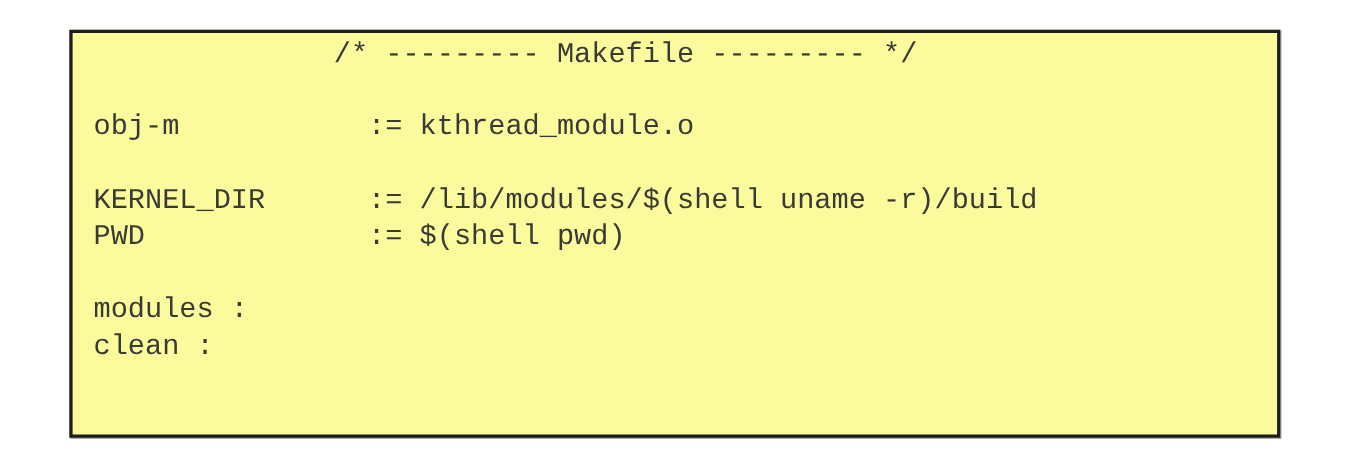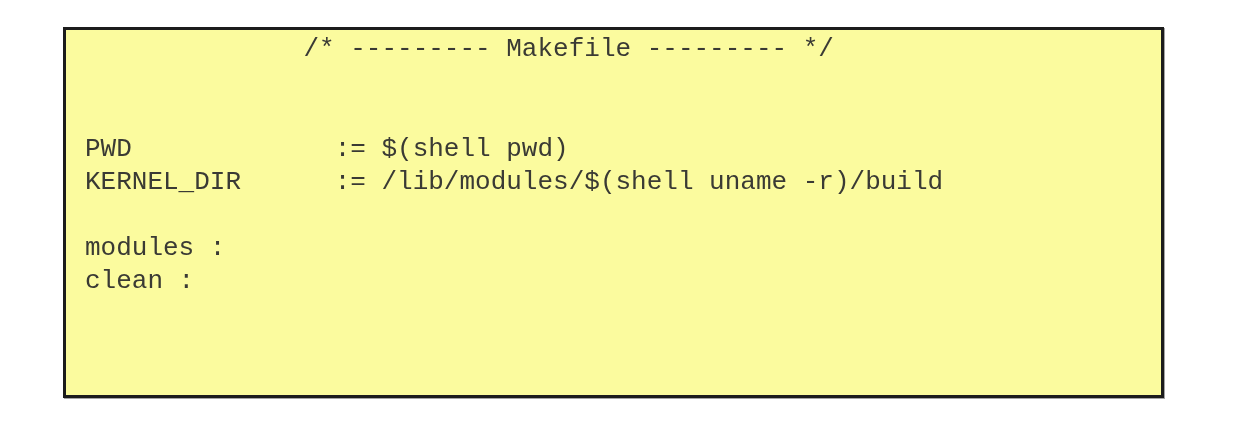--- a/index.html
+++ b/index.html
@@ -50,21 +50,22 @@
   }
 </style>
 </head>
 <body>
 
 <div class="figure-wrap">
   <div class="code-box">
     <div class="code-block">
       <div class="code-line">              /* --------- Makefile --------- */</div>
       <div class="code-line"></div>
+      <div class="code-line">obj-m           := kthread_module.o</div>
       <div class="code-line"></div>
+      <div class="code-line">KERNEL_DIR      := /lib/modules/$(shell uname -r)/build</div>
       <div class="code-line">PWD             := $(shell pwd)</div>
-      <div class="code-line">KERNEL_DIR      := /lib/modules/$(shell uname -r)/build</div>
       <div class="code-line"></div>
       <div class="code-line">modules :</div>
       <div class="code-line">clean :</div>
     </div>
   </div>
 </div>
 
 </body></html>

